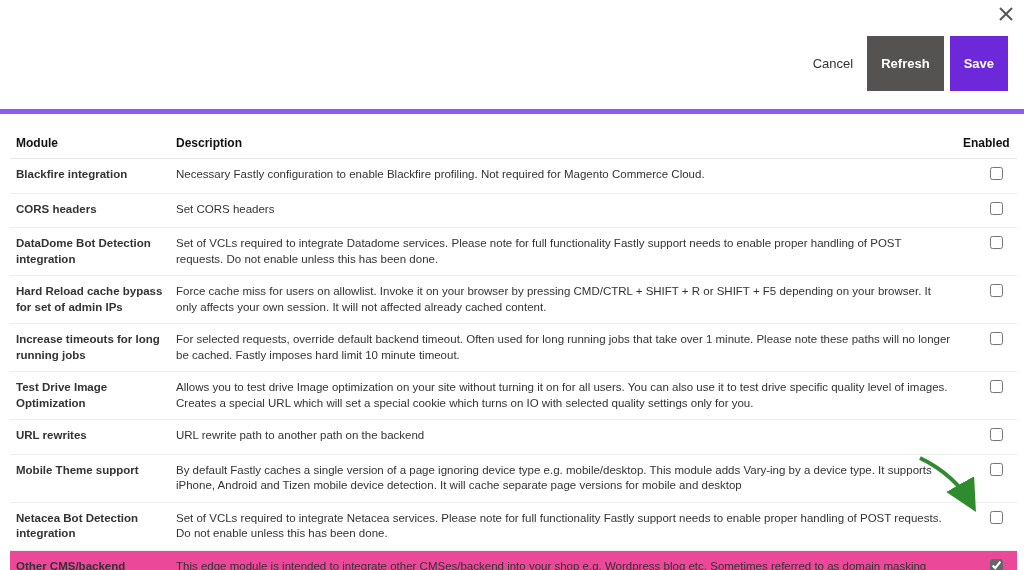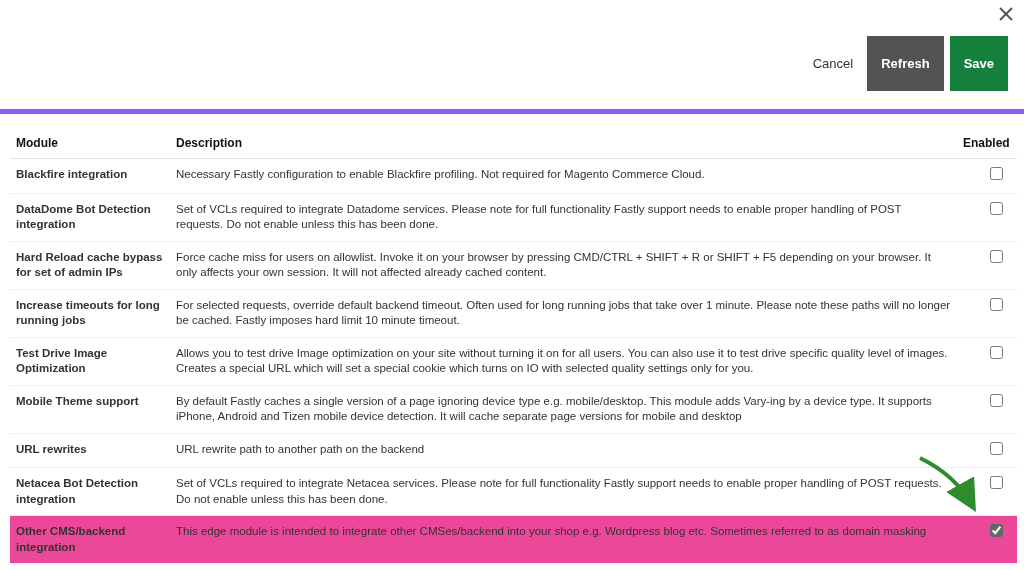--- a/index.html
+++ b/index.html
@@ -36,21 +36,21 @@
   }
   .btn-link {
     background:none; border:none; color:#333; font-size:13px; cursor:pointer;
     padding:6px 8px;
   }
   .btn {
     border:none; color:#fff; font-size:13px; font-weight:600;
     padding:20px 14px; cursor:pointer;
   }
   .btn-secondary { background:#545351; }
-  .btn-primary { background:#15803d; }
+  .btn-primary { background:#6d28d9; }
   .table-wrap {
     padding: 14px 7px 0 10px;
   }
   table {
     width:100%;
     border-collapse:collapse;
     table-layout:fixed;
   }
   th {
     text-align:left;
@@ -116,47 +116,52 @@
         <th class="col-enabled">Enabled</th>
       </tr>
     </thead>
     <tbody id="rows-body">
     <tr>
           <td class="col-module">Blackfire integration</td>
           <td class="col-desc">Necessary Fastly configuration to enable Blackfire profiling. Not required for Magento Commerce Cloud.</td>
           <td class="col-enabled"><input type="checkbox" style=""></td>
         </tr>
         <tr>
+          <td class="col-module">CORS headers</td>
+          <td class="col-desc">Set CORS headers</td>
+          <td class="col-enabled"><input type="checkbox" style=""></td>
+        </tr>
+        <tr>
           <td class="col-module">DataDome Bot Detection integration</td>
           <td class="col-desc">Set of VCLs required to integrate Datadome services. Please note for full functionality Fastly support needs to enable proper handling of POST requests. Do not enable unless this has been done.</td>
           <td class="col-enabled"><input type="checkbox" style=""></td>
         </tr>
         <tr>
           <td class="col-module">Hard Reload cache bypass for set of admin IPs</td>
           <td class="col-desc">Force cache miss for users on allowlist. Invoke it on your browser by pressing CMD/CTRL + SHIFT + R or SHIFT + F5 depending on your browser. It only affects your own session. It will not affected already cached content.</td>
           <td class="col-enabled"><input type="checkbox" style=""></td>
         </tr>
         <tr>
           <td class="col-module">Increase timeouts for long running jobs</td>
           <td class="col-desc">For selected requests, override default backend timeout. Often used for long running jobs that take over 1 minute. Please note these paths will no longer be cached. Fastly imposes hard limit 10 minute timeout.</td>
           <td class="col-enabled"><input type="checkbox" style=""></td>
         </tr>
         <tr>
           <td class="col-module">Test Drive Image Optimization</td>
           <td class="col-desc">Allows you to test drive Image optimization on your site without turning it on for all users. You can also use it to test drive specific quality level of images. Creates a special URL which will set a special cookie which turns on IO with selected quality settings only for you.</td>
           <td class="col-enabled"><input type="checkbox" style=""></td>
         </tr>
         <tr>
-          <td class="col-module">Mobile Theme support</td>
-          <td class="col-desc">By default Fastly caches a single version of a page ignoring device type e.g. mobile/desktop. This module adds Vary-ing by a device type. It supports iPhone, Android and Tizen mobile device detection. It will cache separate page versions for mobile and desktop</td>
+          <td class="col-module">URL rewrites</td>
+          <td class="col-desc">URL rewrite path to another path on the backend</td>
           <td class="col-enabled"><input type="checkbox" style=""></td>
         </tr>
         <tr>
-          <td class="col-module">URL rewrites</td>
-          <td class="col-desc">URL rewrite path to another path on the backend</td>
+          <td class="col-module">Mobile Theme support</td>
+          <td class="col-desc">By default Fastly caches a single version of a page ignoring device type e.g. mobile/desktop. This module adds Vary-ing by a device type. It supports iPhone, Android and Tizen mobile device detection. It will cache separate page versions for mobile and desktop</td>
           <td class="col-enabled"><input type="checkbox" style=""></td>
         </tr>
         <tr>
           <td class="col-module">Netacea Bot Detection integration</td>
           <td class="col-desc">Set of VCLs required to integrate Netacea services. Please note for full functionality Fastly support needs to enable proper handling of POST requests. Do not enable unless this has been done.</td>
           <td class="col-enabled"><input type="checkbox" style=""></td>
         </tr>
         <tr class="highlight">
           <td class="col-module">Other CMS/backend integration</td>
           <td class="col-desc">This edge module is intended to integrate other CMSes/backend into your shop e.g. Wordpress blog etc. Sometimes referred to as domain masking</td>

